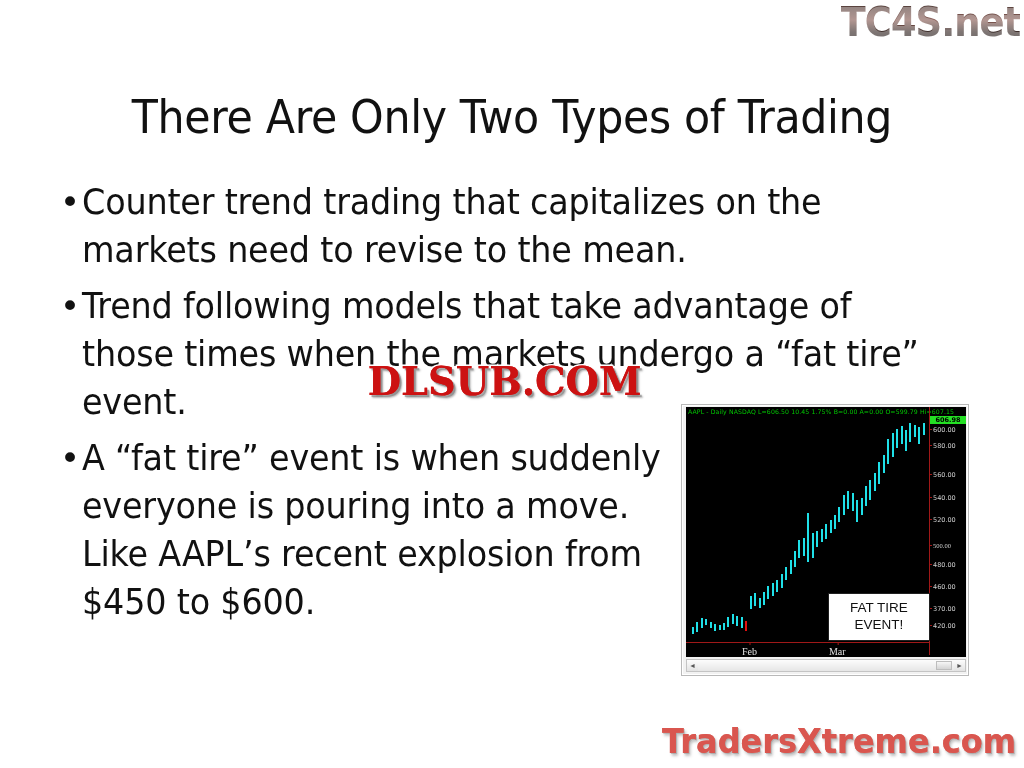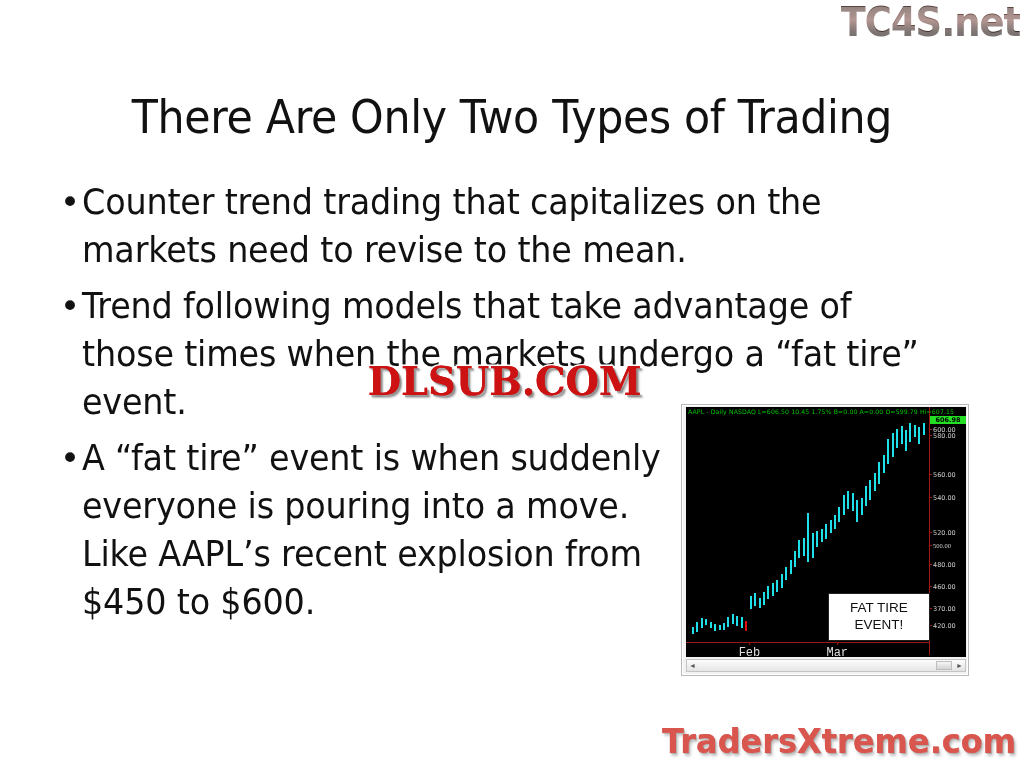--- a/index.html
+++ b/index.html
@@ -194,22 +194,22 @@
     position: absolute;
     left: 0;
     bottom: 0;
     width: 244px;
     height: 14px;
     border-top: 1px solid #a01818;
   }
   .time-tick {
     position: absolute;
     top: 3px;
-    font-family: Liberation Mono, monospace;
-    font-size: 12px;
+    font-family: Liberation Serif, serif;
+    font-size: 10px;
     color: #e0e0e0;
     transform: translateX(-50%);
     white-space: nowrap;
   }
   .time-tick::before {
     content: "";
     position: absolute;
     left: 50%;
     top: -4px;
     width: 1px;
@@ -386,24 +386,24 @@
         <div class="candle" style="left: 214.509px; top: 18.9505px; height: 17.901px;"></div>
         <div class="candle" style="left: 218.945px; top: 23.4257px; height: 20.1386px;"></div>
         <div class="candle" style="left: 223.382px; top: 15.5941px; height: 19.0198px;"></div>
         <div class="candle" style="left: 227.818px; top: 17.8317px; height: 12.3069px;"></div>
         <div class="candle" style="left: 232.255px; top: 20.0693px; height: 16.7822px;"></div>
         <div class="candle" style="left: 236.691px; top: 16.1535px; height: 11.7475px;"></div>
       </div>
 
     <div class="price-axis" id="price-axis">
         <div class="price-tick" style="top: 19.4257px;">600.00</div>
-        <div class="price-tick" style="top: 25px;">580.00</div>
+        <div class="price-tick" style="top: 35px;">580.00</div>
         <div class="price-tick" style="top: 64px;">560.00</div>
         <div class="price-tick" style="top: 86.5545px;">540.00</div>
-        <div class="price-tick" style="top: 108.931px; margin-top: 13px;">520.00</div>
+        <div class="price-tick" style="top: 108.931px;">520.00</div>
         <div class="price-tick" style="top: 135px; font-family: Liberation Serif, serif;">500.00</div>
         <div class="price-tick" style="top: 153.683px;">480.00</div>
         <div class="price-tick" style="top: 176.059px;">460.00</div>
         <div class="price-tick" style="top: 198.436px;">370.00</div>
         <div class="price-tick" style="top: 215px;">420.00</div>
       </div>
 
     <div id="last-price-tag" style="top: 9px;">606.98</div>
 
     <div class="time-axis" id="time-axis">

